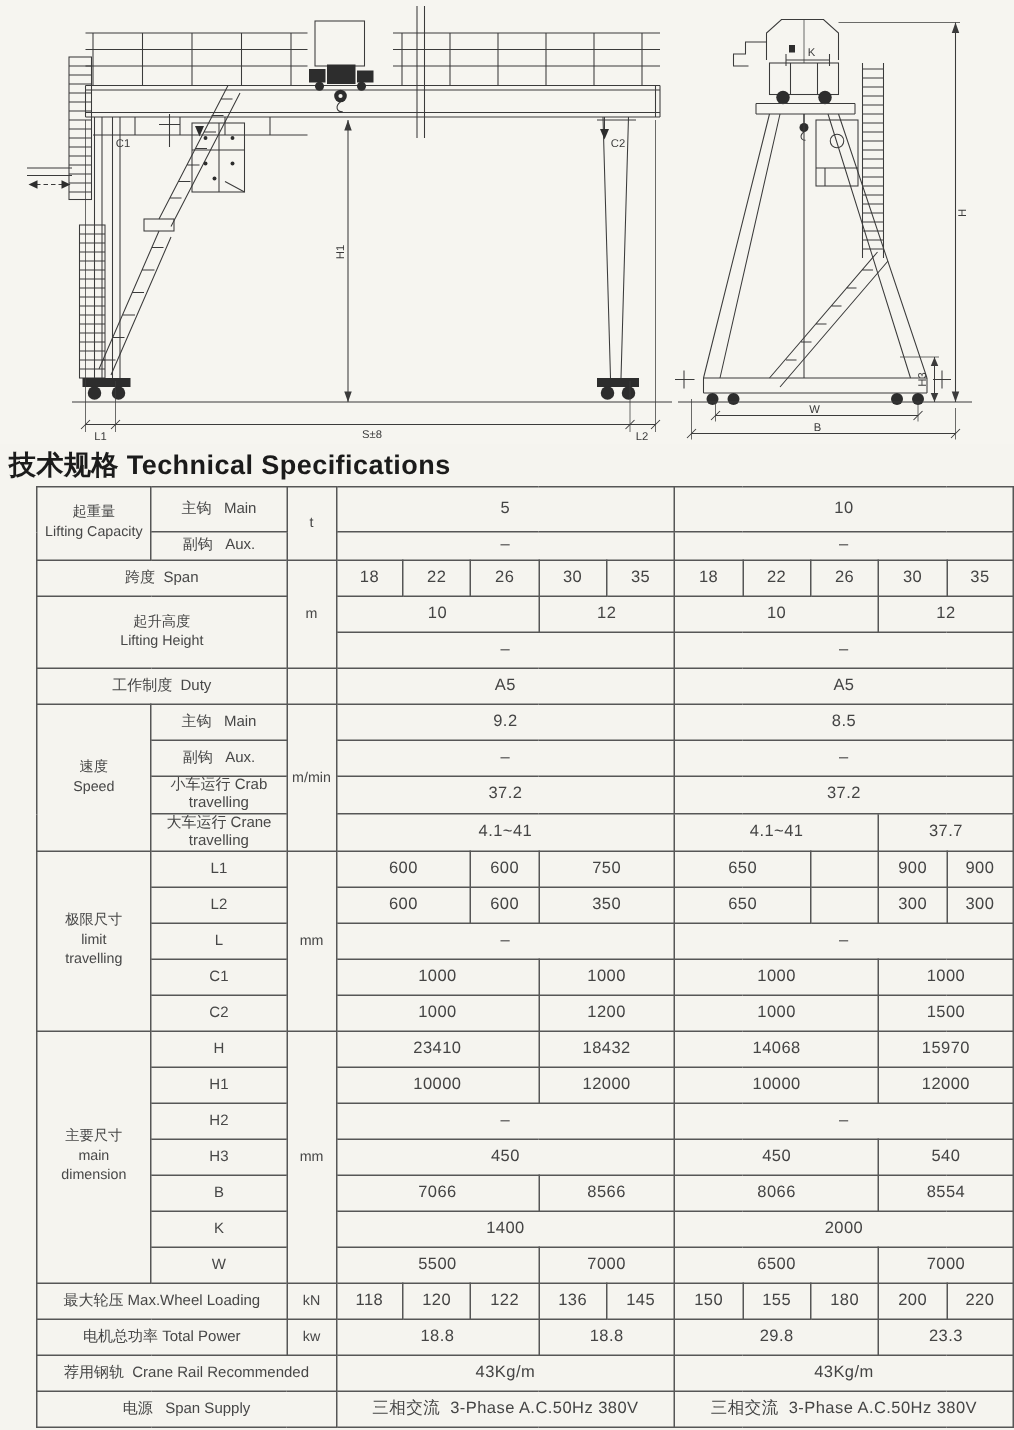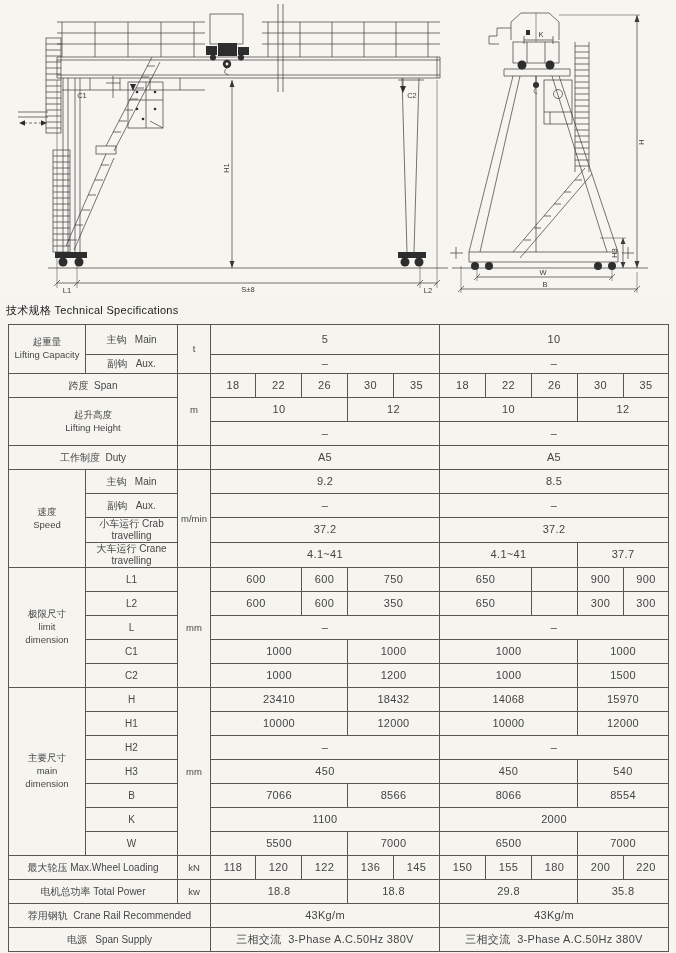--- a/index.html
+++ b/index.html
@@ -1,20 +1,20 @@
 <!DOCTYPE html>
 <html><head>
 <meta charset="utf-8">
 <style>
   html,body{margin:0;padding:0}
   body{width:676px;height:953px;background:#f5f4ef;font-family:"Liberation Sans",sans-serif;color:#333;overflow:hidden}
   .drawing{height:296px;background:#f6f5f0}
   .drawing svg{display:block}
-  .title{font-size:11px;font-weight:normal;color:#1b1b1b;padding:3px 0 3px 6px;letter-spacing:.3px;height:22px;line-height:22px}
-  table{border-collapse:collapse;table-layout:fixed;margin-left:8px}
+  .title{font-size:18px;font-weight:bold;color:#1b1b1b;padding:3px 0 3px 6px;letter-spacing:.3px;height:22px;line-height:22px}
+  table{border-collapse:collapse;table-layout:fixed;margin-left:24px}
   td{border:1px solid #565656;text-align:center;vertical-align:middle;font-size:11px;color:#3d3d3d;white-space:pre-wrap;line-height:1.2;padding:0 1px;overflow:hidden}
   tr{height:24px}
   tr:first-child{height:30px}
   tr:nth-child(2){height:19px}
   .c-g{font-size:9.5px;line-height:1.35;color:#474747}
   .c-s{font-size:10px;color:#474747}
   .c-u{font-size:9.5px;color:#474747}
   .c-v{font-size:11px;letter-spacing:.3px;color:#444}
   svg text{font-family:"Liberation Sans",sans-serif}
 </style>
@@ -260,21 +260,21 @@
       </tr>
       <tr>
         <td class="c-s">大车运行 Crane travelling</td>
         <td colspan="5" class="c-v">4.1~41</td>
         <td colspan="3" class="c-v">4.1~41</td>
         <td colspan="2" class="c-v">37.7</td>
       </tr>
       <tr>
         <td rowspan="5" class="c-g">极限尺寸
 limit
-dimension</td>
+travelling</td>
         <td class="c-s">L1</td>
         <td rowspan="5" class="c-u">mm</td>
         <td colspan="2" class="c-v">600</td>
         <td class="c-v">600</td>
         <td colspan="2" class="c-v">750</td>
         <td colspan="2" class="c-v">650</td>
         <td class="c-v"></td>
         <td class="c-v">900</td>
         <td class="c-v">900</td>
       </tr>
@@ -338,21 +338,21 @@
       </tr>
       <tr>
         <td class="c-s">B</td>
         <td colspan="3" class="c-v">7066</td>
         <td colspan="2" class="c-v">8566</td>
         <td colspan="3" class="c-v">8066</td>
         <td colspan="2" class="c-v">8554</td>
       </tr>
       <tr>
         <td class="c-s">K</td>
-        <td colspan="5" class="c-v">1100</td>
+        <td colspan="5" class="c-v">1400</td>
         <td colspan="5" class="c-v">2000</td>
       </tr>
       <tr>
         <td class="c-s">W</td>
         <td colspan="3" class="c-v">5500</td>
         <td colspan="2" class="c-v">7000</td>
         <td colspan="3" class="c-v">6500</td>
         <td colspan="2" class="c-v">7000</td>
       </tr>
       <tr>
@@ -368,21 +368,21 @@
         <td class="c-v">180</td>
         <td class="c-v">200</td>
         <td class="c-v">220</td>
       </tr>
       <tr>
         <td colspan="2" class="c-s">电机总功率 Total Power</td>
         <td class="c-u">kw</td>
         <td colspan="3" class="c-v">18.8</td>
         <td colspan="2" class="c-v">18.8</td>
         <td colspan="3" class="c-v">29.8</td>
-        <td colspan="2" class="c-v">35.8</td>
+        <td colspan="2" class="c-v">23.3</td>
       </tr>
       <tr>
         <td colspan="3" class="c-s">荐用钢轨  Crane Rail Recommended</td>
         <td colspan="5" class="c-v">43Kg/m</td>
         <td colspan="5" class="c-v">43Kg/m</td>
       </tr>
       <tr>
         <td colspan="3" class="c-s">电源   Span Supply</td>
         <td colspan="5" class="c-v">三相交流  3-Phase A.C.50Hz 380V</td>
         <td colspan="5" class="c-v">三相交流  3-Phase A.C.50Hz 380V</td>

